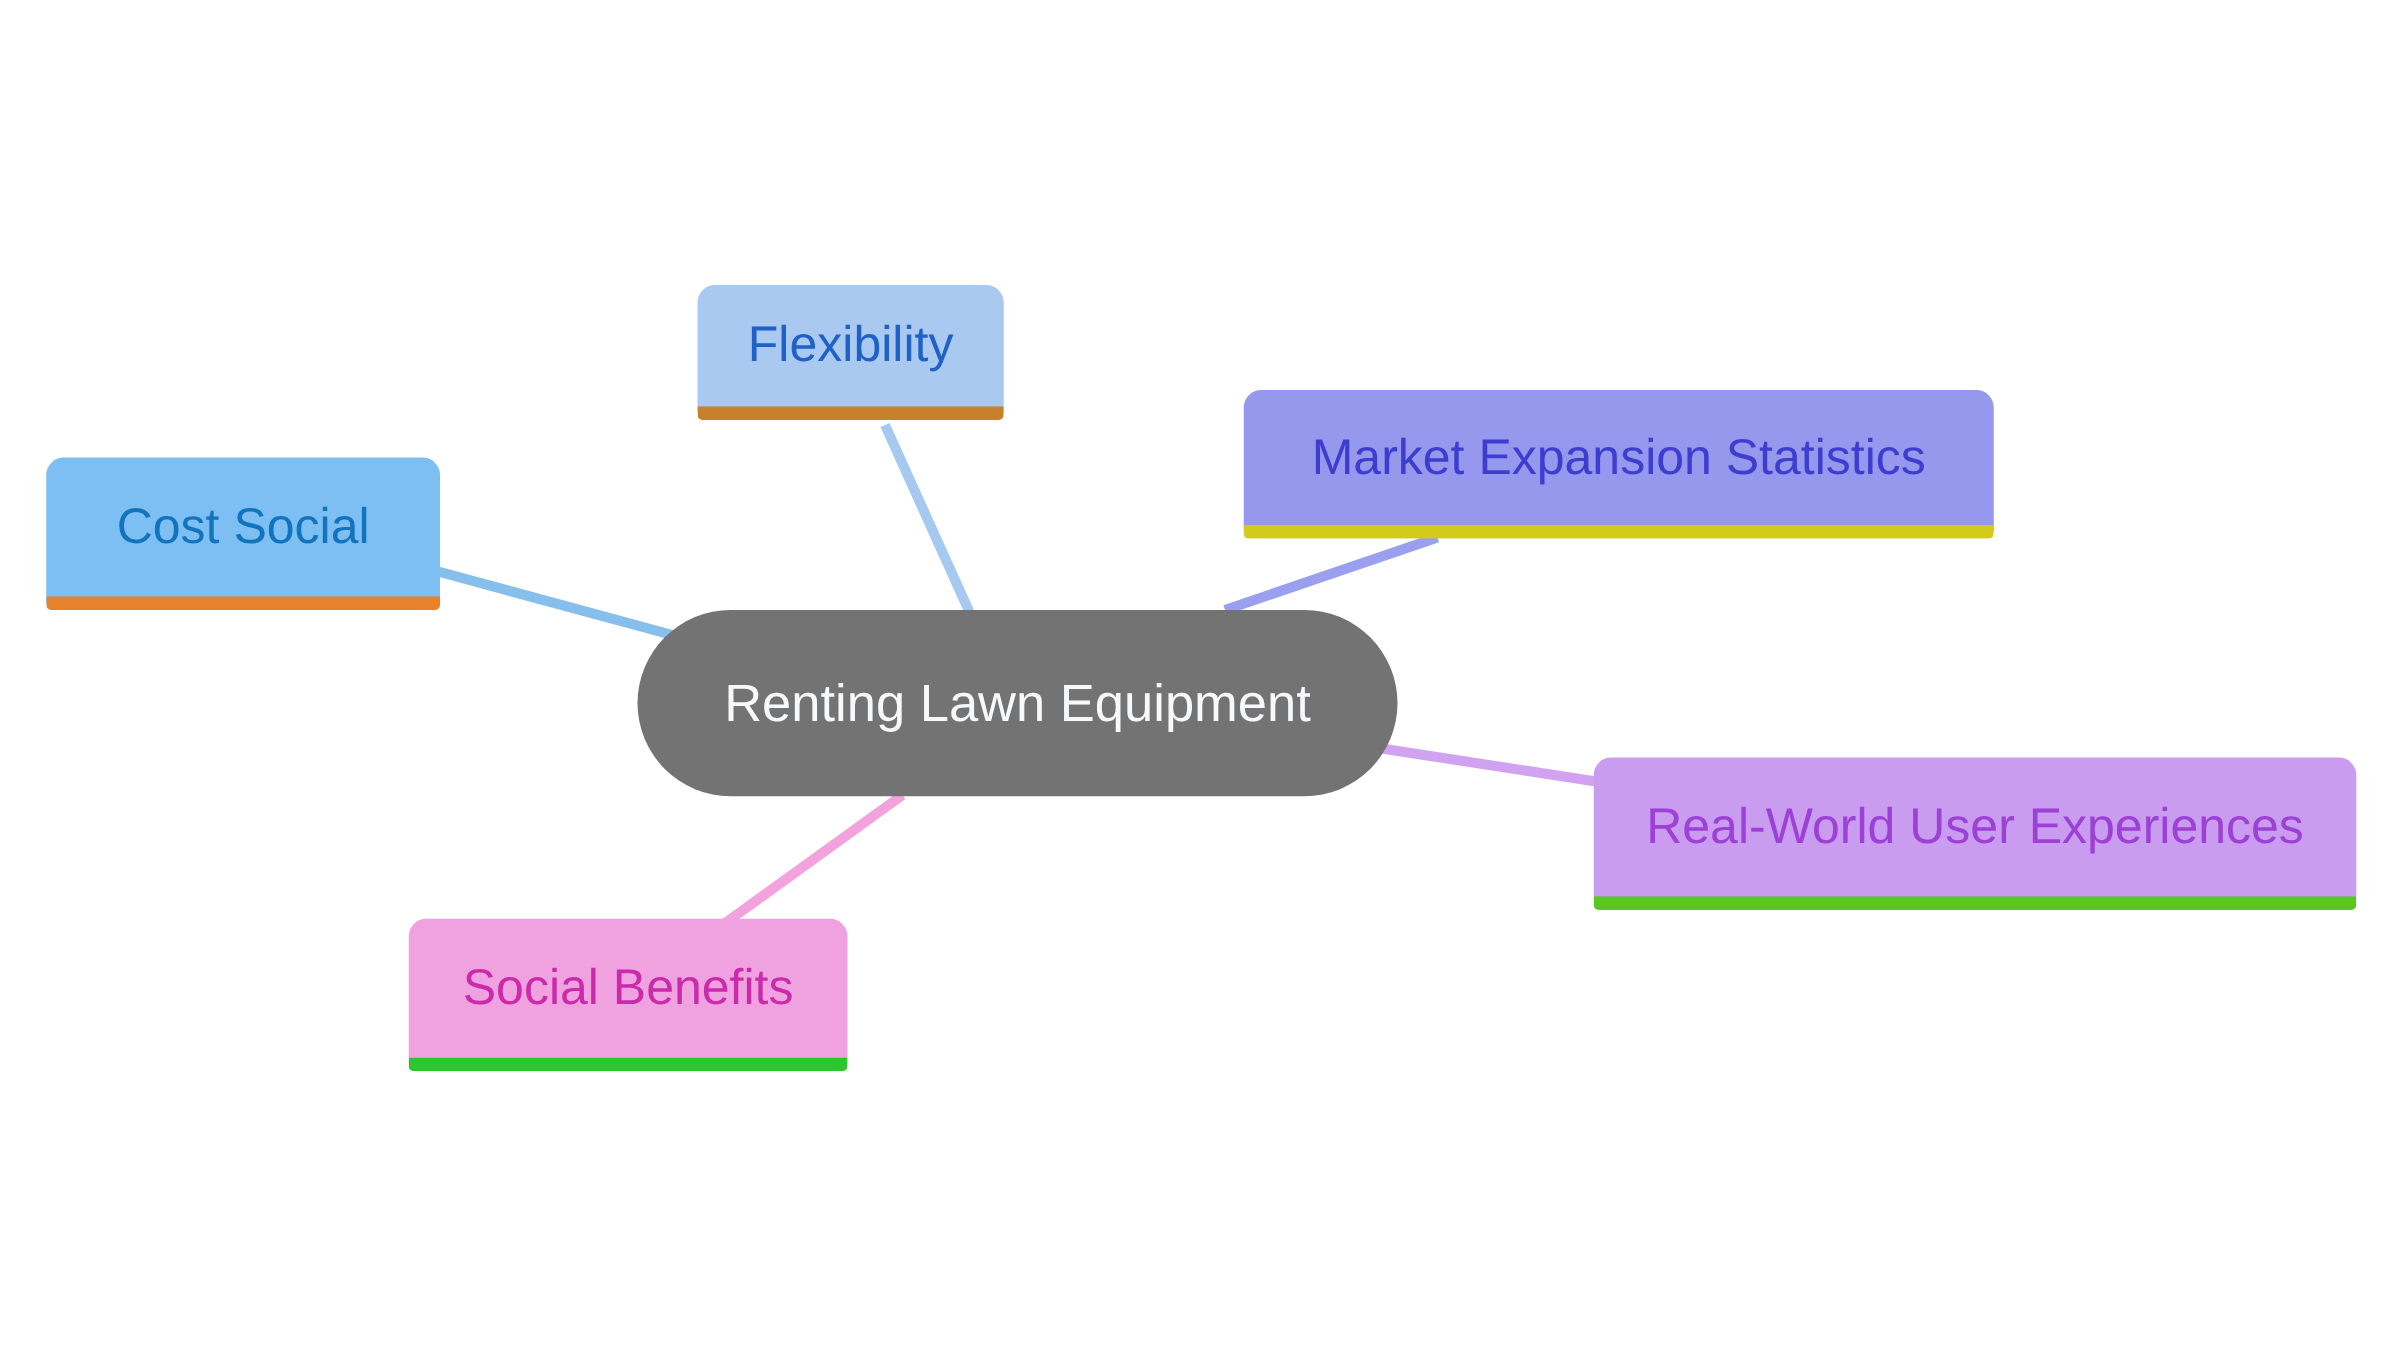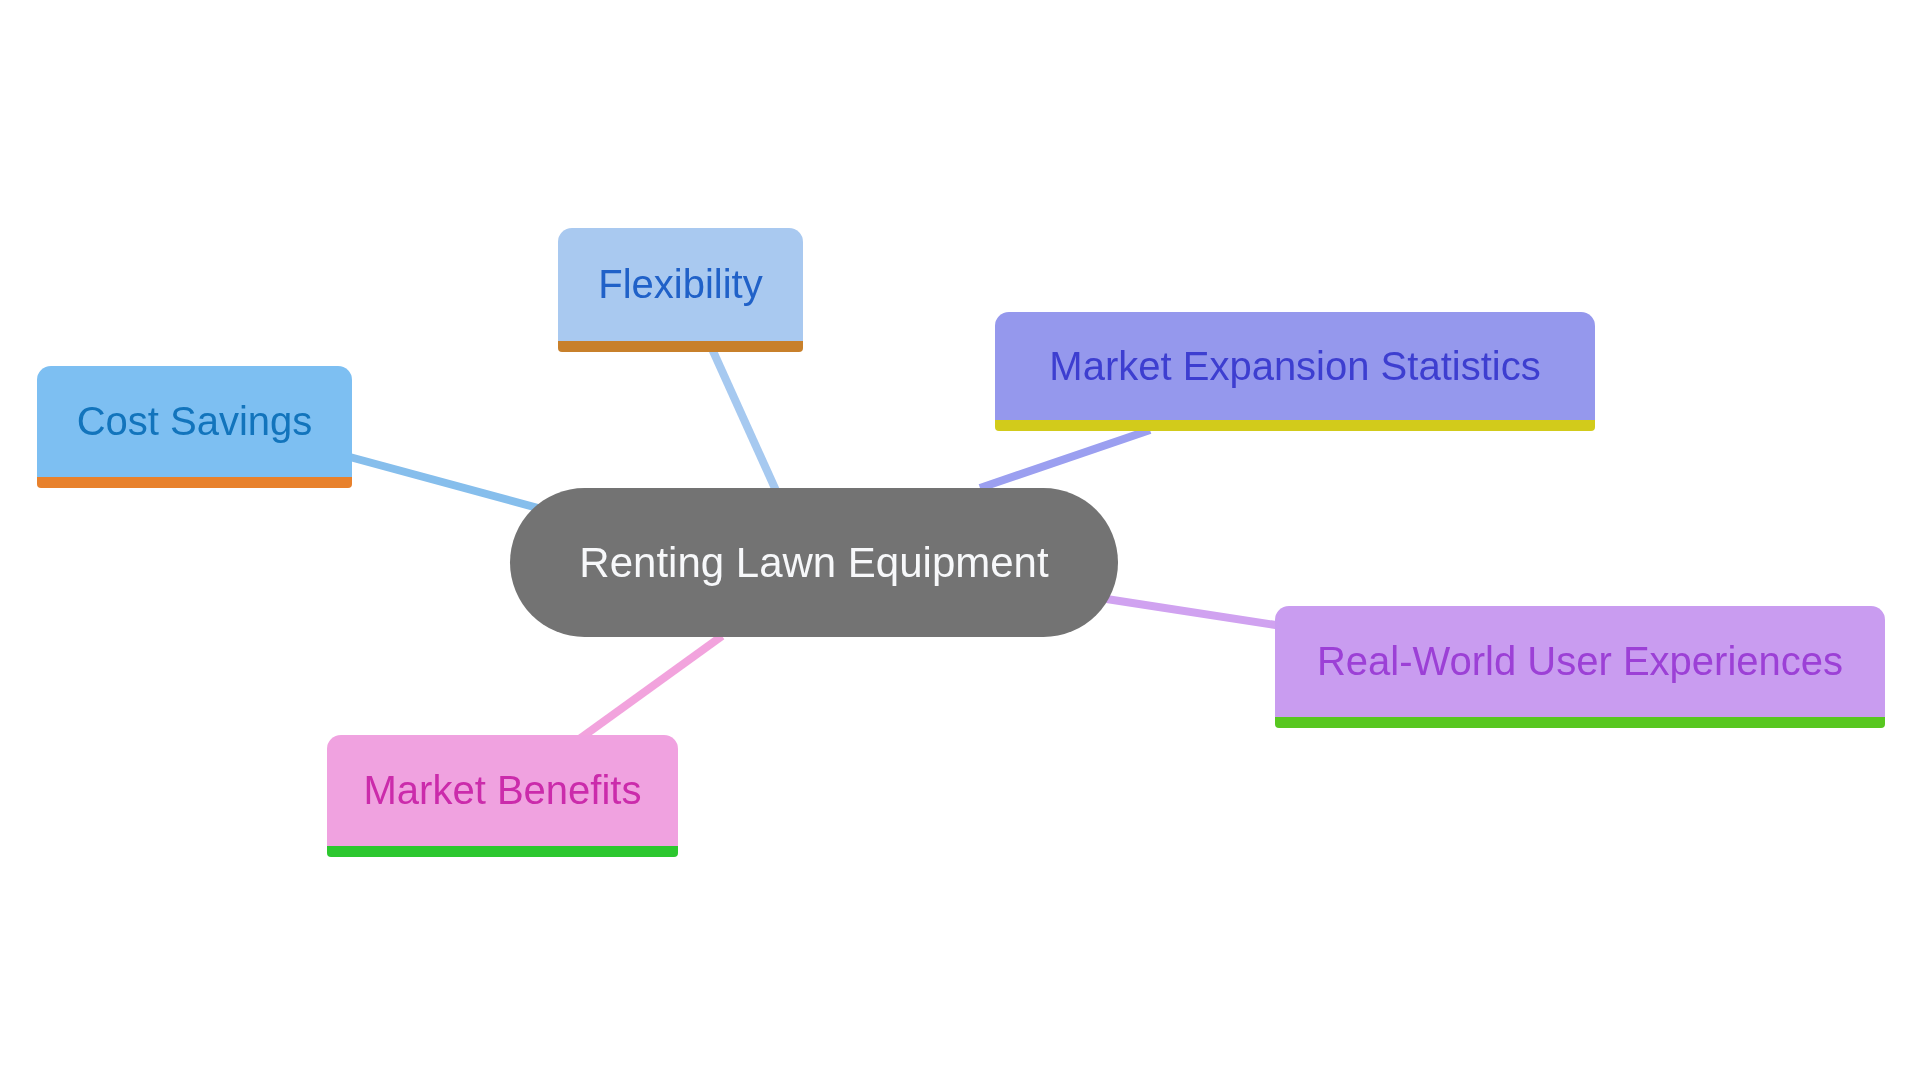--- a/index.html
+++ b/index.html
@@ -45,21 +45,21 @@
     font-size: 42px;
   }
   .branch {
     font-size: 40px;
     border-radius: 14px 14px 4px 4px;
   }
   .branch-flexibility {
     left: 558px;
     top: 228px;
     width: 245px;
-    height: 124px;
+    height: 108px;
     background: #a9c9f0;
     color: #2061c8;
     border-bottom: 11px solid #c8802b;
   }
   .branch-cost-savings {
     left: 37px;
     top: 366px;
     width: 315px;
     height: 122px;
     background: #7dbff2;
@@ -109,28 +109,28 @@
 
   <div class="node center-node">
     <span>Renting Lawn Equipment</span>
   </div>
 
   <div class="node branch branch-flexibility">
     <span>Flexibility</span>
   </div>
 
   <div class="node branch branch-cost-savings">
-    <span>Cost Savings</span>
+    <span>Cost Social</span>
   </div>
 
   <div class="node branch branch-real-world">
     <span>Real-World User Experiences</span>
   </div>
 
   <div class="node branch branch-market-expansion">
     <span>Market Expansion Statistics</span>
   </div>
 
   <div class="node branch branch-social-benefits">
-    <span>Market Benefits</span>
+    <span>Social Benefits</span>
   </div>
 
 </div>
 
 </body></html>

